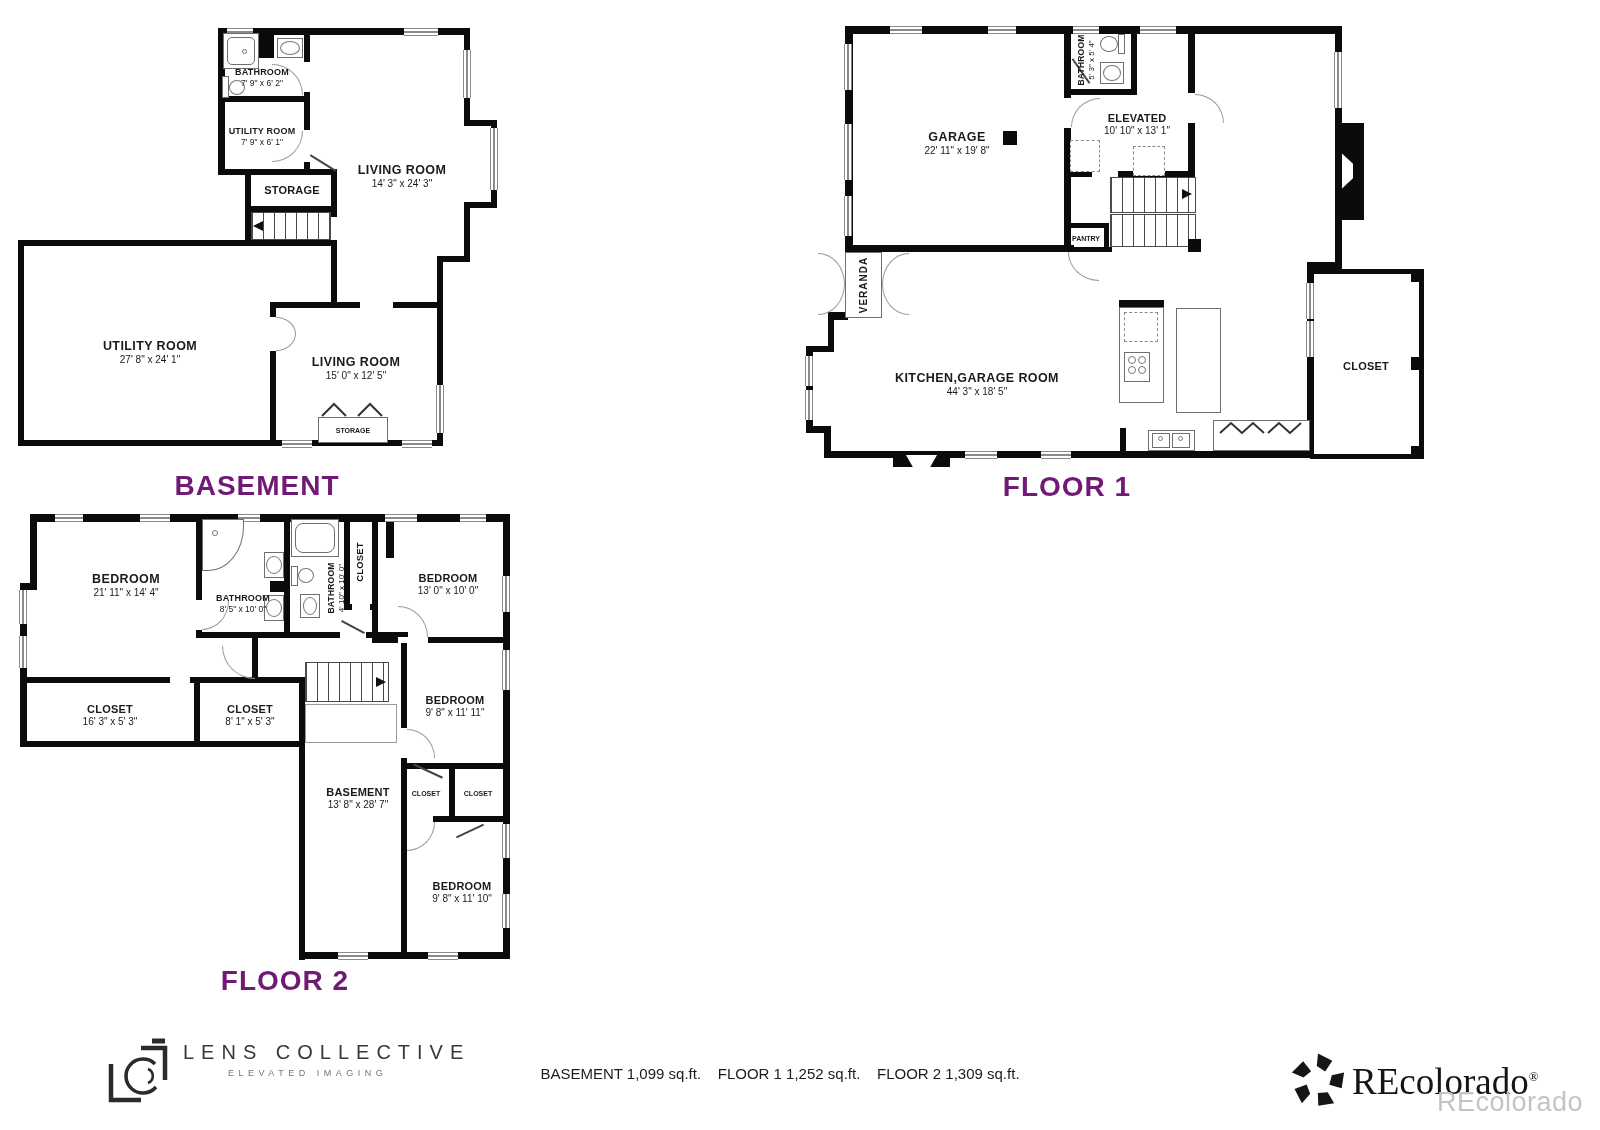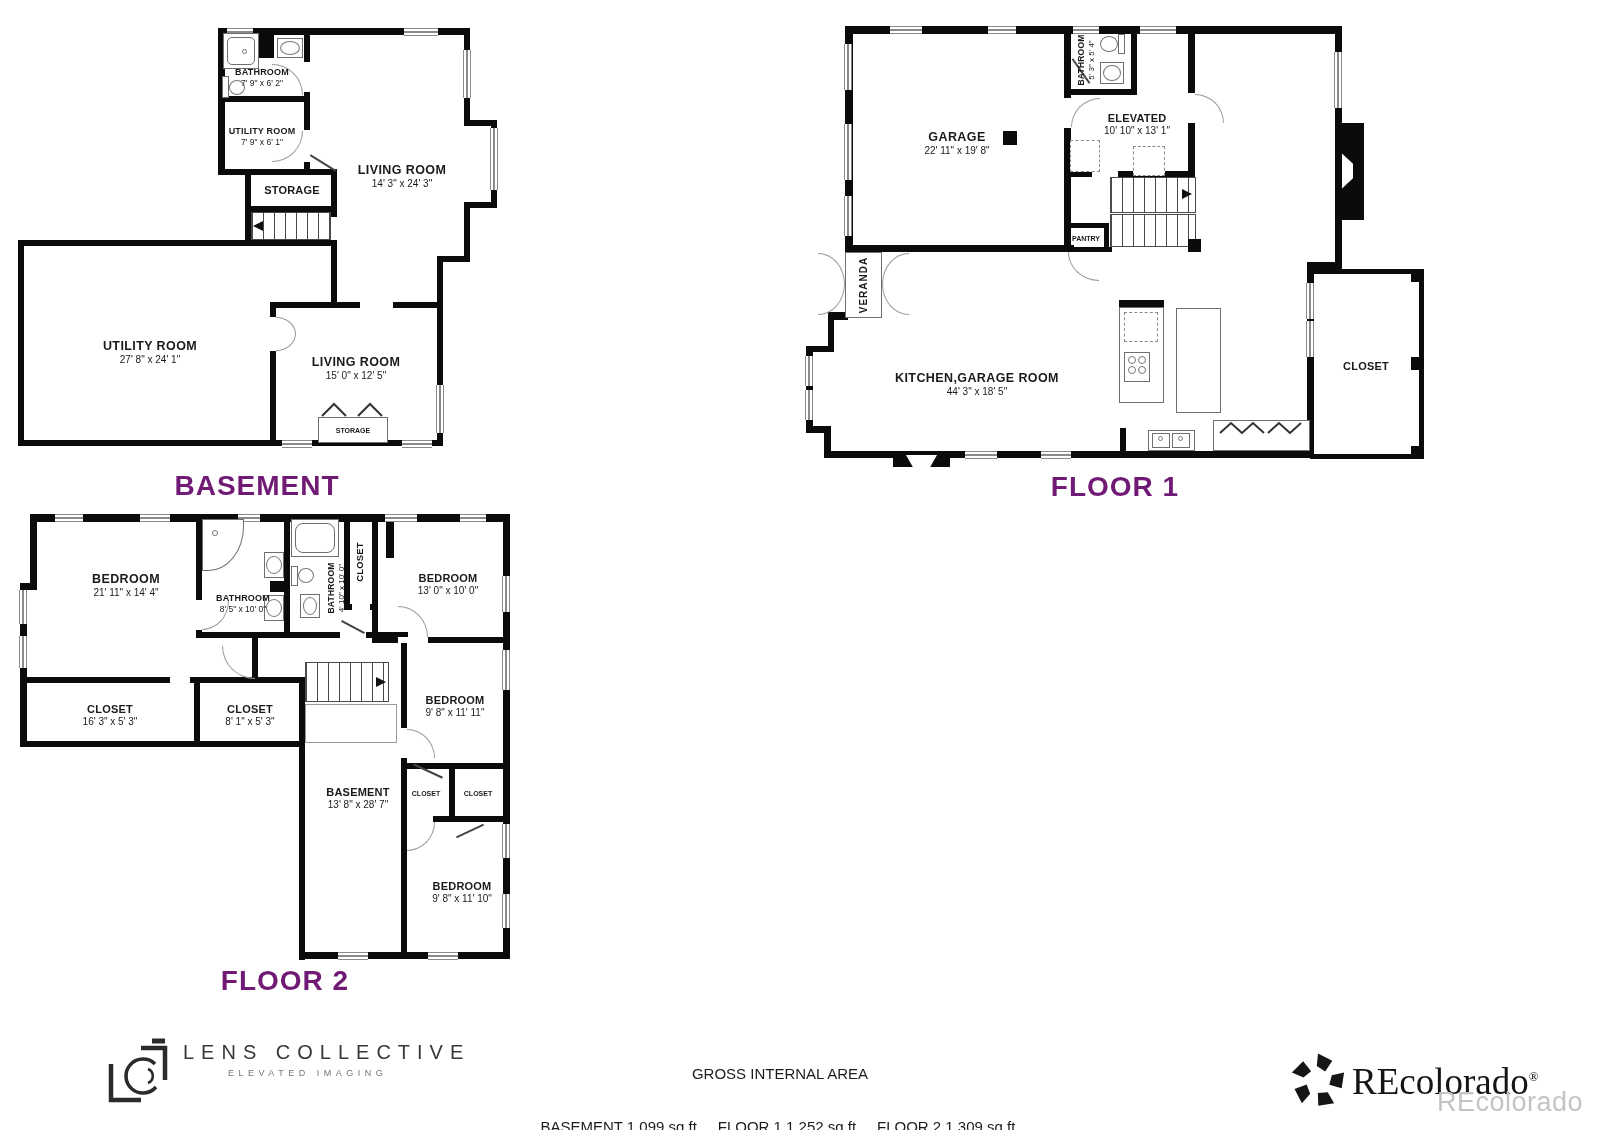--- a/index.html
+++ b/index.html
@@ -259,21 +259,21 @@
     <div class="rl vert" style="left:863px;top:285px">
       <div class="nm" style="font-size:10px;letter-spacing:1px">VERANDA</div>
     </div>
     <div class="rl lg" style="left:977px;top:384px">
       <div class="nm">KITCHEN,GARAGE ROOM</div>
       <div class="dm">44' 3" x 18' 5"</div>
     </div>
     <div class="rl" style="left:1366px;top:366px">
       <div class="nm">CLOSET</div>
     </div>
-    <div class="title" style="left:1115px;top:471px">FLOOR 1</div>
+    <div class="title" style="left:1067px;top:471px">FLOOR 1</div>
   </div>
 
   <div>
 
     <i class="w" style="left:30px;top:514px;width:480px;height:8px"></i>
     <i class="w" style="left:30px;top:514px;width:7px;height:76px"></i>
     <i class="w" style="left:20px;top:583px;width:17px;height:7px"></i>
     <i class="w" style="left:20px;top:583px;width:7px;height:164px"></i>
     <i class="w" style="left:20px;top:677px;width:150px;height:6px"></i>
     <i class="w" style="left:190px;top:677px;width:115px;height:6px"></i>
@@ -398,21 +398,20 @@
       <path d="M8,34 V70 H38" fill="none" stroke="#2b2b2b" stroke-width="4.5"></path>
       <path d="M52,34 A17,17 0 1 0 53,57" fill="none" stroke="#2b2b2b" stroke-width="3.6"></path>
       <path d="M45,39 A7.5,7.5 0 0 1 45,53" fill="none" stroke="#2b2b2b" stroke-width="2.6"></path>
       <path d="M38,18 H62 V50" fill="none" stroke="#2b2b2b" stroke-width="4.5"></path>
       <path d="M49,11 H62" fill="none" stroke="#2b2b2b" stroke-width="5"></path>
     </svg>
     <div class="lens-name">LENS COLLECTIVE</div>
     <div class="lens-tag">ELEVATED IMAGING</div>
 
     <div class="gross">
-      <div>GROSS INTERNAL AREA</div>
       <div>BASEMENT 1,099 sq.ft.    FLOOR 1 1,252 sq.ft.    FLOOR 2 1,309 sq.ft.</div>
       
       
       
     </div>
 
     <svg style="position:absolute;left:1288px;top:1050px" width="60" height="62" viewBox="0 0 100 104">
       <g fill="#161616">
         <path d="M50,6 L74,18 L62,36 L48,27 Z"></path>
         <path d="M50,6 L74,18 L62,36 L48,27 Z" transform="rotate(72 50 52)"></path>

